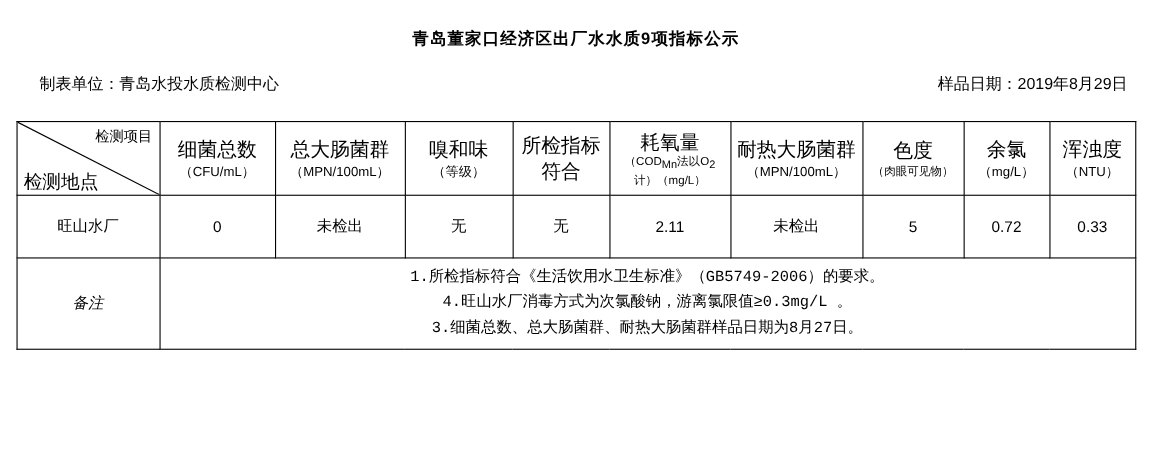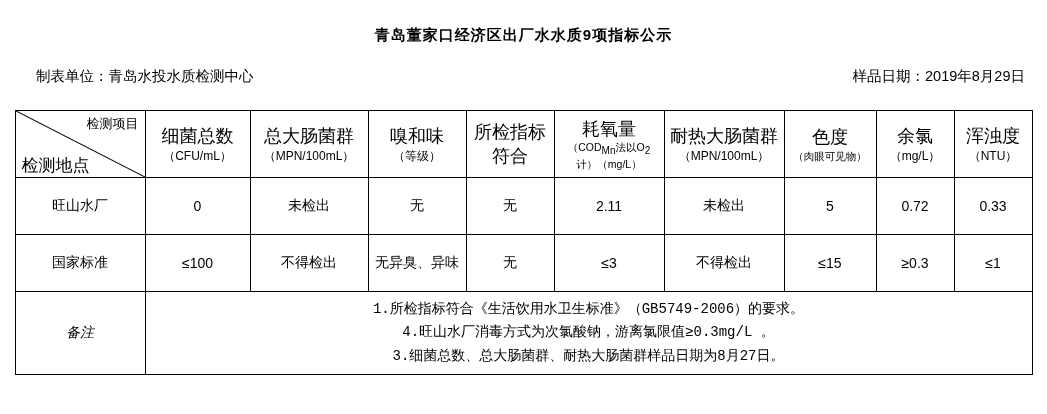--- a/index.html
+++ b/index.html
@@ -199,32 +199,20 @@
         <td>0</td>
         <td>未检出</td>
         <td>无</td>
         <td>无</td>
         <td>2.11</td>
         <td>未检出</td>
         <td>5</td>
         <td>0.72</td>
         <td>0.33</td>
       </tr>
-      <tr class="data-row">
-        <td class="row-label">国家标准</td>
-        <td>≤100</td>
-        <td>不得检出</td>
-        <td>无异臭、异味</td>
-        <td>无</td>
-        <td>≤3</td>
-        <td>不得检出</td>
-        <td>≤15</td>
-        <td>≥0.3</td>
-        <td>≤1</td>
-      </tr>
       <tr class="remark-row">
         <td class="remark-label">备注</td>
         <td class="remark-body" colspan="9">
           <div>1.所检指标符合《生活饮用水卫生标准》（GB5749-2006）的要求。</div>
           <div>4.旺山水厂消毒方式为次氯酸钠，游离氯限值≥0.3mg/L 。</div>
           <div>3.细菌总数、总大肠菌群、耐热大肠菌群样品日期为8月27日。</div>
         </td>
       </tr>
     </tbody>
   </table>

